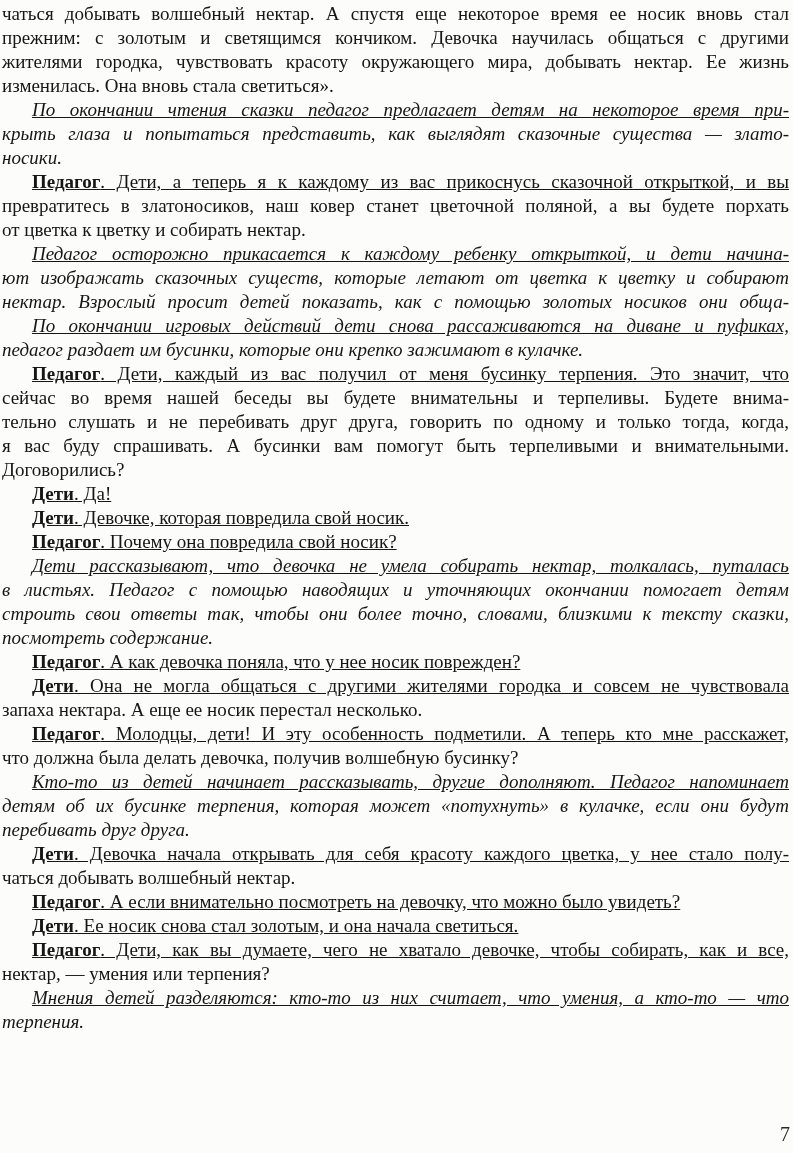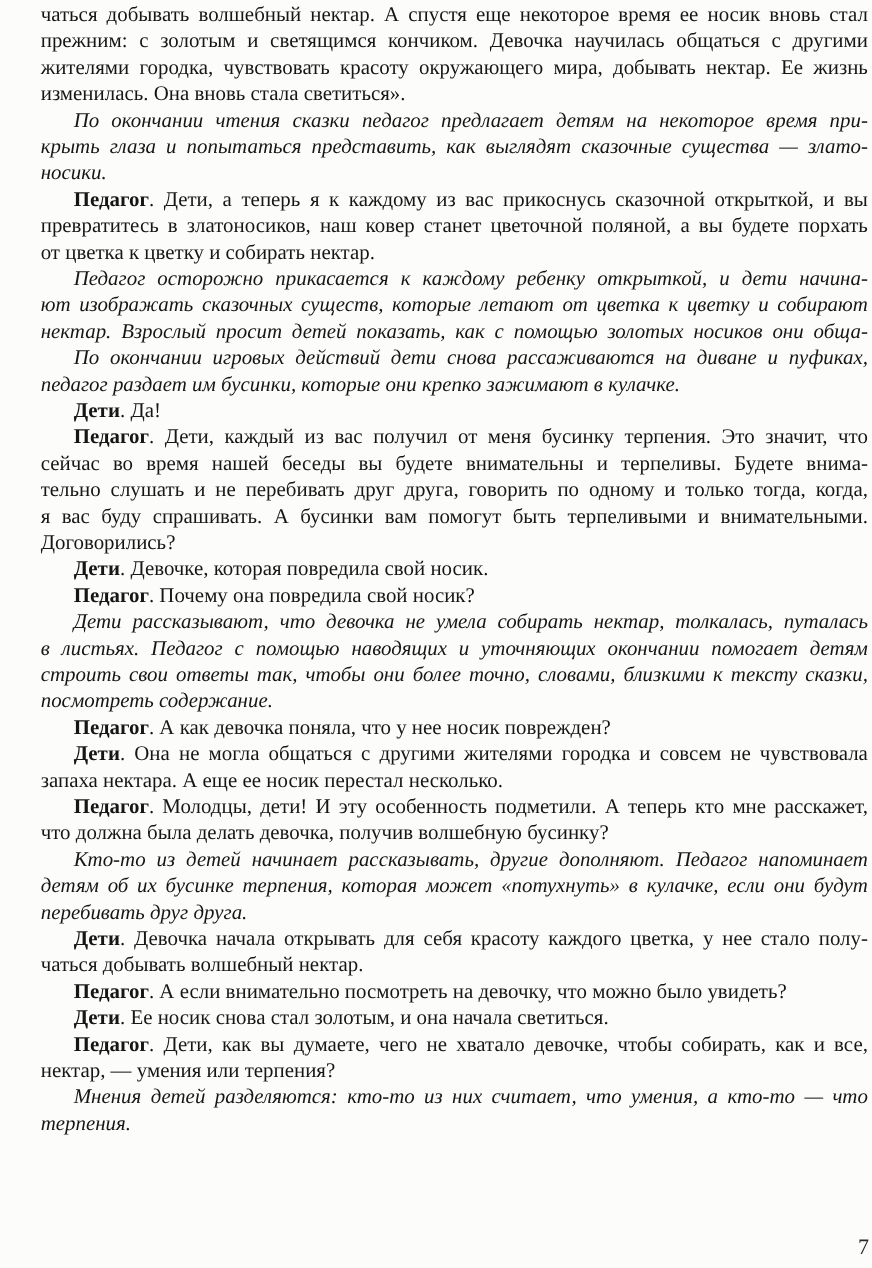--- a/index.html
+++ b/index.html
@@ -18,25 +18,24 @@
     font-size: 19px;
     line-height: 24px;
     padding: 2px 4px 0 2px;
     overflow: hidden;
   }
   .para { margin: 0; }
   .para.italic { font-style: italic; }
   .line {
     text-align: justify;
     white-space: normal;
-    margin-left: 35px;
   }
   
   .line.fill { text-align-last: justify; }
-  .line.first { text-indent: 30px; }
+  .line.first { text-indent: 30px; text-decoration: underline; }
   .speaker { font-weight: bold; }
   .pagenum {
     position: absolute;
     top: 1122px;
     right: 3px;
     font-size: 20px;
     line-height: 24px;
     color: #2a2a2a;
   }
 </style>
@@ -64,28 +63,28 @@
       <div class="para italic">
         <div class="line fill first">Педагог осторожно прикасается к каждому ребенку открыткой, и дети начина-</div>
         <div class="line fill">ют изображать сказочных существ, которые летают от цветка к цветку и собирают</div>
         <div class="line fill">нектар. Взрослый просит детей показать, как с помощью золотых носиков они обща-</div>
       </div>
       <div class="para italic">
         <div class="line fill first">По окончании игровых действий дети снова рассаживаются на диване и пуфиках,</div>
         <div class="line">педагог раздает им бусинки, которые они крепко зажимают в кулачке.</div>
       </div>
       <div class="para normal">
-        <div class="line first"><span class="speaker">Дети</span>. Да!</div>
-      </div>
-      <div class="para normal">
         <div class="line fill first"><span class="speaker">Педагог</span>. Дети, каждый из вас получил от меня бусинку терпения. Это значит, что</div>
         <div class="line fill">сейчас во время нашей беседы вы будете внимательны и терпеливы. Будете внима-</div>
         <div class="line fill">тельно слушать и не перебивать друг друга, говорить по одному и только тогда, когда,</div>
         <div class="line fill">я вас буду спрашивать. А бусинки вам помогут быть терпеливыми и внимательными.</div>
         <div class="line">Договорились?</div>
+      </div>
+      <div class="para normal">
+        <div class="line first"><span class="speaker">Дети</span>. Да!</div>
       </div>
       <div class="para normal">
         <div class="line first"><span class="speaker">Дети</span>. Девочке, которая повредила свой носик.</div>
       </div>
       <div class="para normal">
         <div class="line first"><span class="speaker">Педагог</span>. Почему она повредила свой носик?</div>
       </div>
       <div class="para italic">
         <div class="line fill first">Дети рассказывают, что девочка не умела собирать нектар, толкалась, путалась</div>
         <div class="line fill">в листьях. Педагог с помощью наводящих и уточняющих окончании помогает детям</div>

